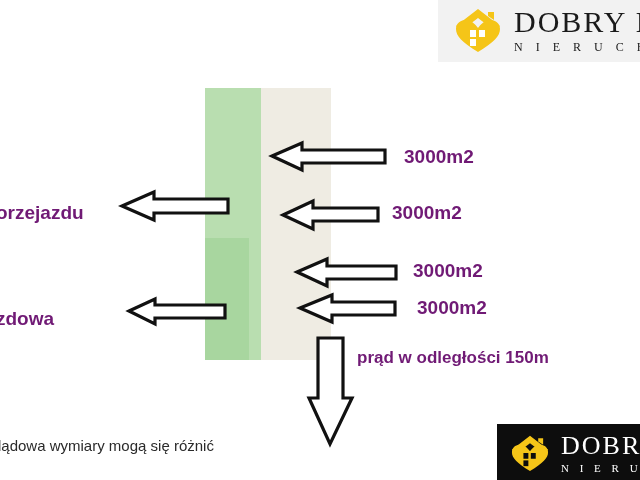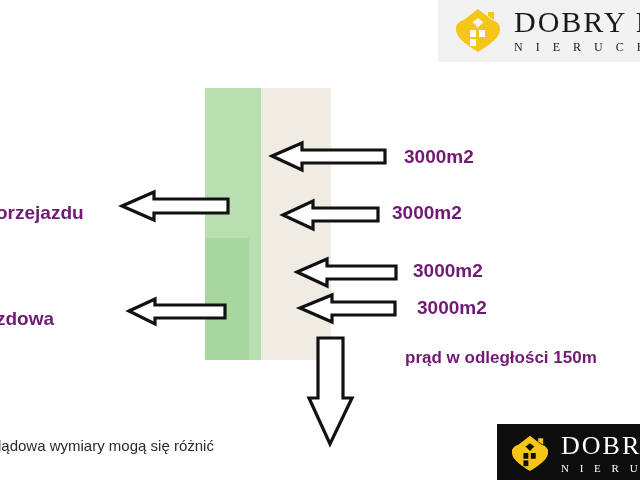--- a/index.html
+++ b/index.html
@@ -223,21 +223,21 @@
 <div class="label lbl-area" style="left:392px; top:202px;">3000m2</div>
 
 <div class="label lbl-area" style="left:413px; top:260px;">3000m2</div>
 
 <div class="label lbl-area" style="left:417px; top:297px;">3000m2</div>
 
 <div class="label lbl-left" style="left:-4px; top:202px;">orzejazdu</div>
 
 <div class="label lbl-left" style="left:-4px; top:308px;">zdowa</div>
 
-<div class="label lbl-power" style="left:357px; top:348px;margin-left:48px;">prąd w odległości 150m</div>
+<div class="label lbl-power" style="left:357px; top:348px;">prąd w odległości 150m</div>
 
 <div class="footnote">lądowa wymiary mogą się różnić</div>
 
 <div class="logo-top">
   <div class="logo-inner">
     <div class="logo-mark">
       <svg width="56" height="48" viewBox="0 0 56 48">
         <path d="M 6 20 L 28 3 L 50 20 L 45 25 L 28 12 L 11 25 Z" fill="#f5c518"></path>
         <path d="M 38 6 L 44 6 L 44 14 L 38 10 Z" fill="#f5c518"></path>
         <path d="M 28 46 C 12 36 6 30 6 23 C 6 17 11 14 16 14 C 21 14 25 18 28 22

